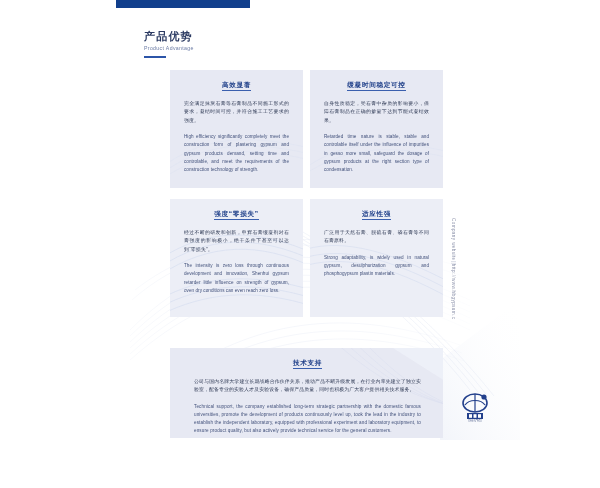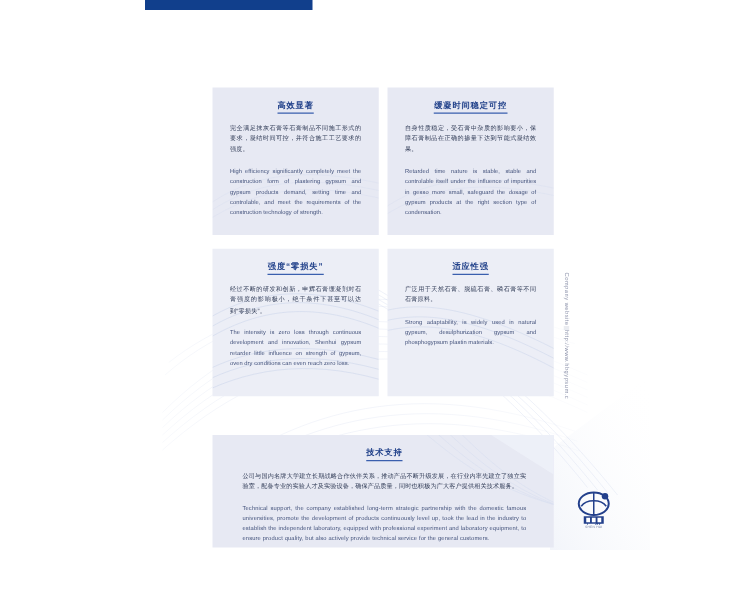--- a/index.html
+++ b/index.html
@@ -183,20 +183,25 @@
       <path d="M250,215 C320,250 390,290 470,390"></path>
       <path d="M258,215 C328,252 398,292 478,392"></path>
       <path d="M266,215 C336,254 406,294 486,394"></path>
       <path d="M274,215 C344,256 414,296 494,396"></path>
     </g>
     <path d="M440,360 L520,300 L520,440 L440,440 Z" fill="url(#wg2)" opacity="0.45"></path>
   </svg>
 
   <div id="top-bar"></div>
 
+  <div id="title-block">
+    <div id="title-cn">产品优势</div>
+    <div id="title-en">Product Advantage</div>
+    <div id="title-rule"></div>
+  </div>
 
   <div class="card" id="card-1" style="left:170px; top:70px; width:133px; height:118px;">
     <svg class="wave-layer" style="left:0;top:0;width:133px;height:118px;" viewBox="0 0 133 118">
       <g stroke="#d7ddef" fill="none" stroke-width="0.4" opacity="0.8">
         <path d="M-5,95 C30,70 70,62 140,78"></path>
         <path d="M-5,101 C32,76 72,68 140,84"></path>
         <path d="M-5,107 C34,82 74,74 140,90"></path>
       </g>
     </svg>
     <div class="card-inner">

